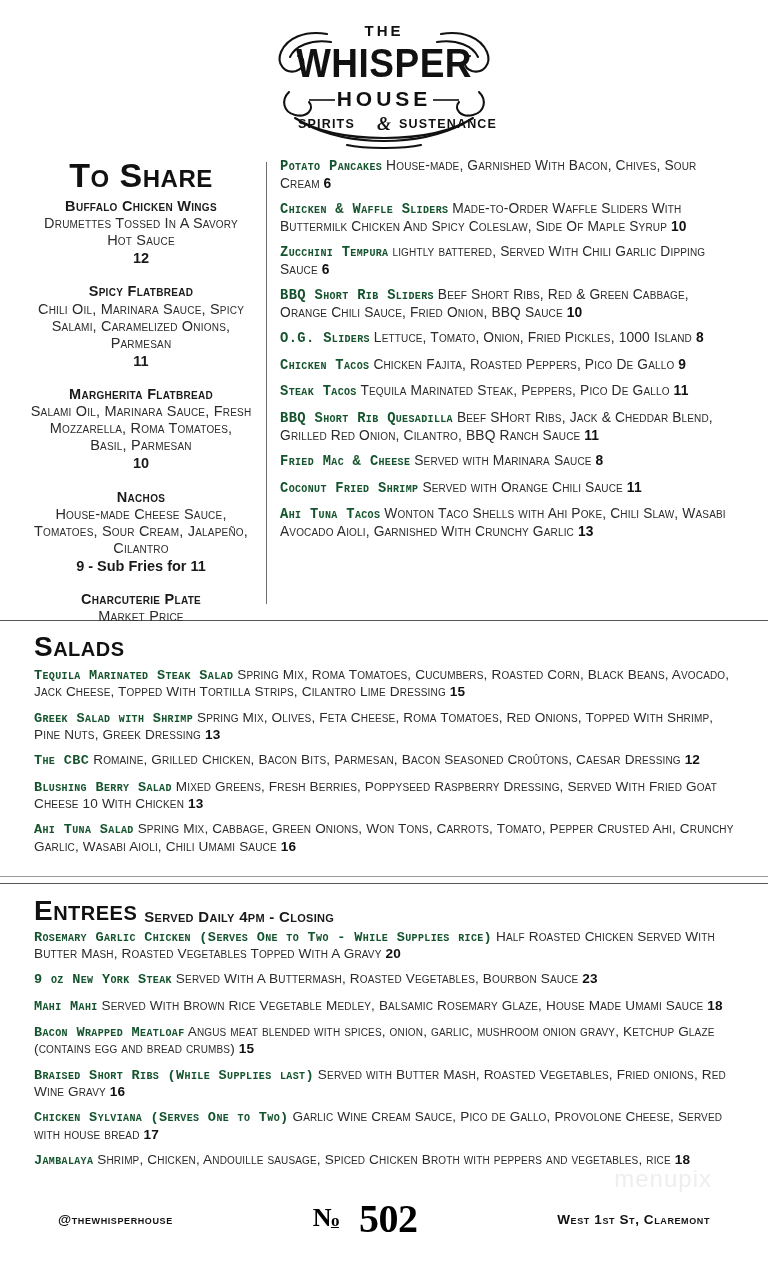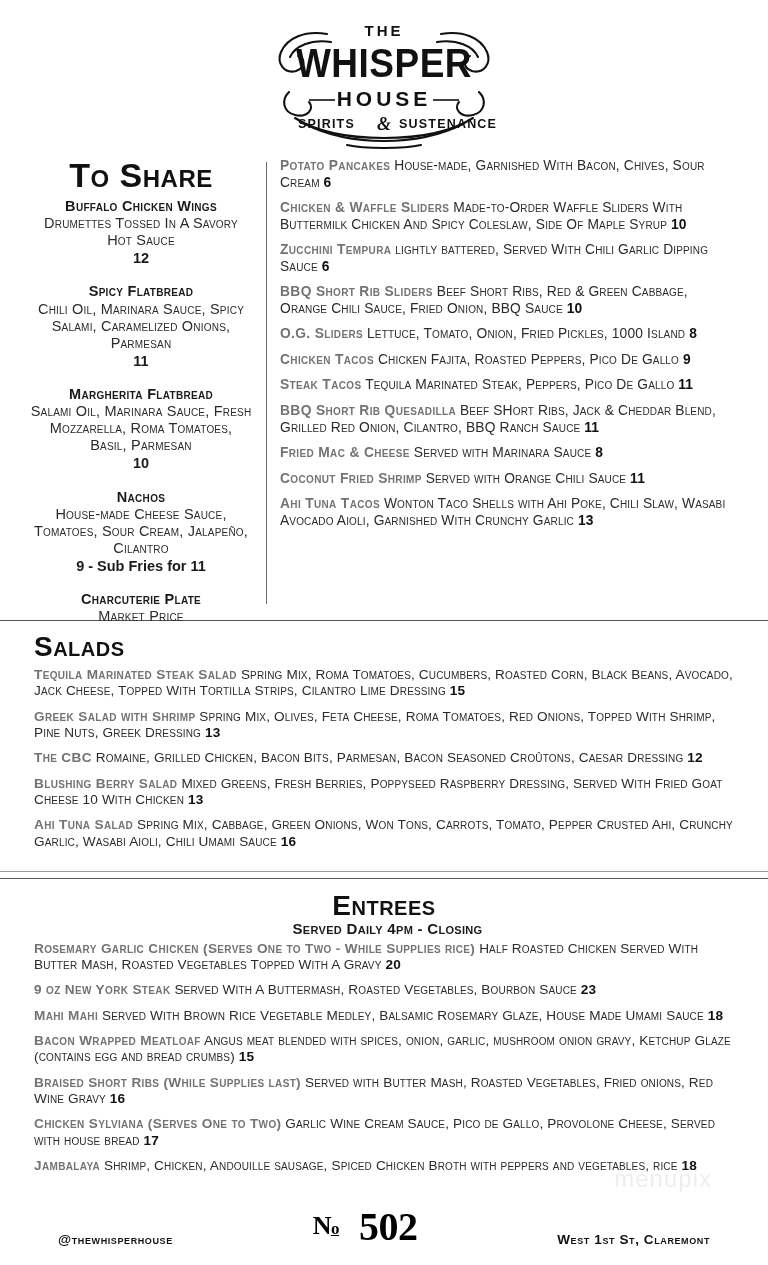--- a/index.html
+++ b/index.html
@@ -62,23 +62,22 @@
   .sec-head.wide  { font-size: 28px; }
   .sec-head-sub {
     font-variant: small-caps;
     font-size: 15px;
     font-weight: bold;
     letter-spacing: 0.3px;
     margin-left: 7px;
   }
   .sec-head-row {
     display: flex;
-    align-items: center;
+    align-items: flex-end;
     margin-bottom: 4px;
-    flex-direction: column;
   }
 
   
   .share-item { margin-bottom: 16px; }
   .share-item:last-child { margin-bottom: 0; }
   .share-name {
     font-variant: small-caps;
     font-weight: bold;
     font-size: 14.5px;
     letter-spacing: 0.3px;
@@ -103,22 +102,23 @@
     font-variant: small-caps;
     font-size: 13.8px;
     line-height: 1.2;
     letter-spacing: 0.15px;
     color: #2b2b2b;
     text-align: left;
   }
   .menu-item:last-child { margin-bottom: 0; }
   .menu-item b {
     font-weight: bold;
-    color: #737373;
+    color: #14532d;
     letter-spacing: 0.35px;
+    font-family: Liberation Mono, monospace;
   }
   .menu-item .pr {
     font-weight: bold;
     color: #111;
     font-variant: normal;
   }
 
   
   .rule {
     border: 0;
@@ -133,21 +133,21 @@
   .salads-block { padding-top: 12px; padding-bottom: 12px; }
   .entrees-block { padding-top: 13px; }
 
   
   .footer {
     position: absolute;
     left: 0; right: 0;
     bottom: 18px;
     height: 56px;
     display: flex;
-    align-items: flex-end;
+    align-items: center;
     justify-content: space-between;
     padding: 0 58px;
   }
   .footer-side {
     font-variant: small-caps;
     font-weight: bold;
     font-size: 13.5px;
     letter-spacing: 0.6px;
     color: #111;
     white-space: nowrap;

